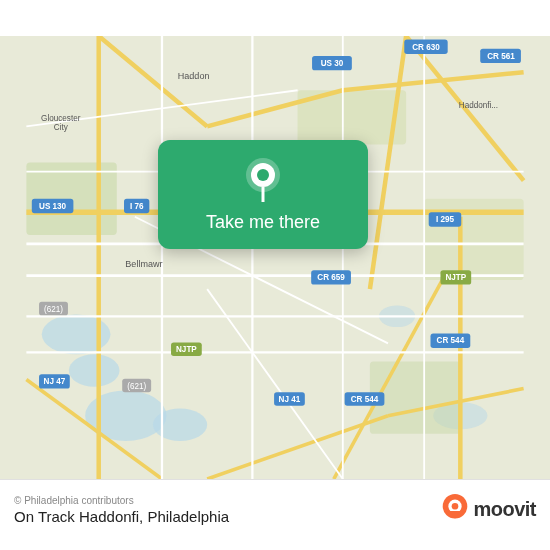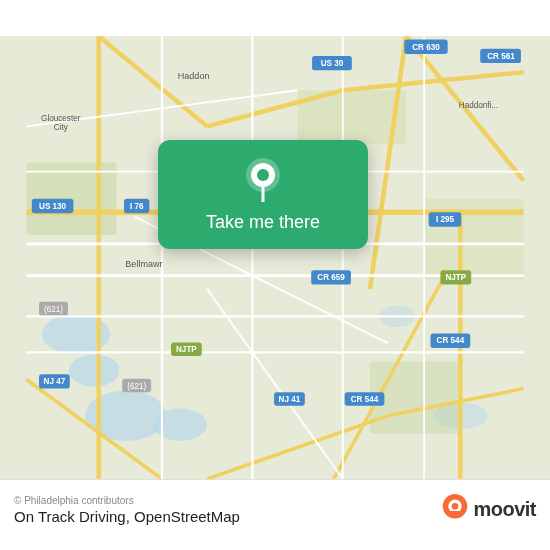--- a/index.html
+++ b/index.html
@@ -215,21 +215,21 @@
         <line x1="19" y1="29" x2="19" y2="44" stroke="white" stroke-width="3"></line>
       </svg>
     </div>
     <span id="popup-label">Take me there</span>
   </div>
 </div>
 
 <div id="bottom-bar">
   <div id="bottom-left">
     <span id="attribution-text">© Philadelphia contributors</span>
-    <span id="place-name">On Track Driving, OpenStreetMap</span>
+    <span id="place-name">On Track Haddonfi, Philadelphia</span>
   </div>
   <div id="moovit-logo">
     <svg id="moovit-pin" viewBox="0 0 28 36" width="28" height="36">
       <ellipse cx="14" cy="14" rx="13" ry="13" fill="#f96a38"></ellipse>
       <ellipse cx="14" cy="14" rx="7" ry="7" fill="white"></ellipse>
       <ellipse cx="14" cy="14" rx="3.5" ry="3.5" fill="#f96a38"></ellipse>
       <polygon points="14,27 8,19 20,19" fill="#f96a38"></polygon>
     </svg>
     <span id="moovit-text">moovit</span>
   </div>

